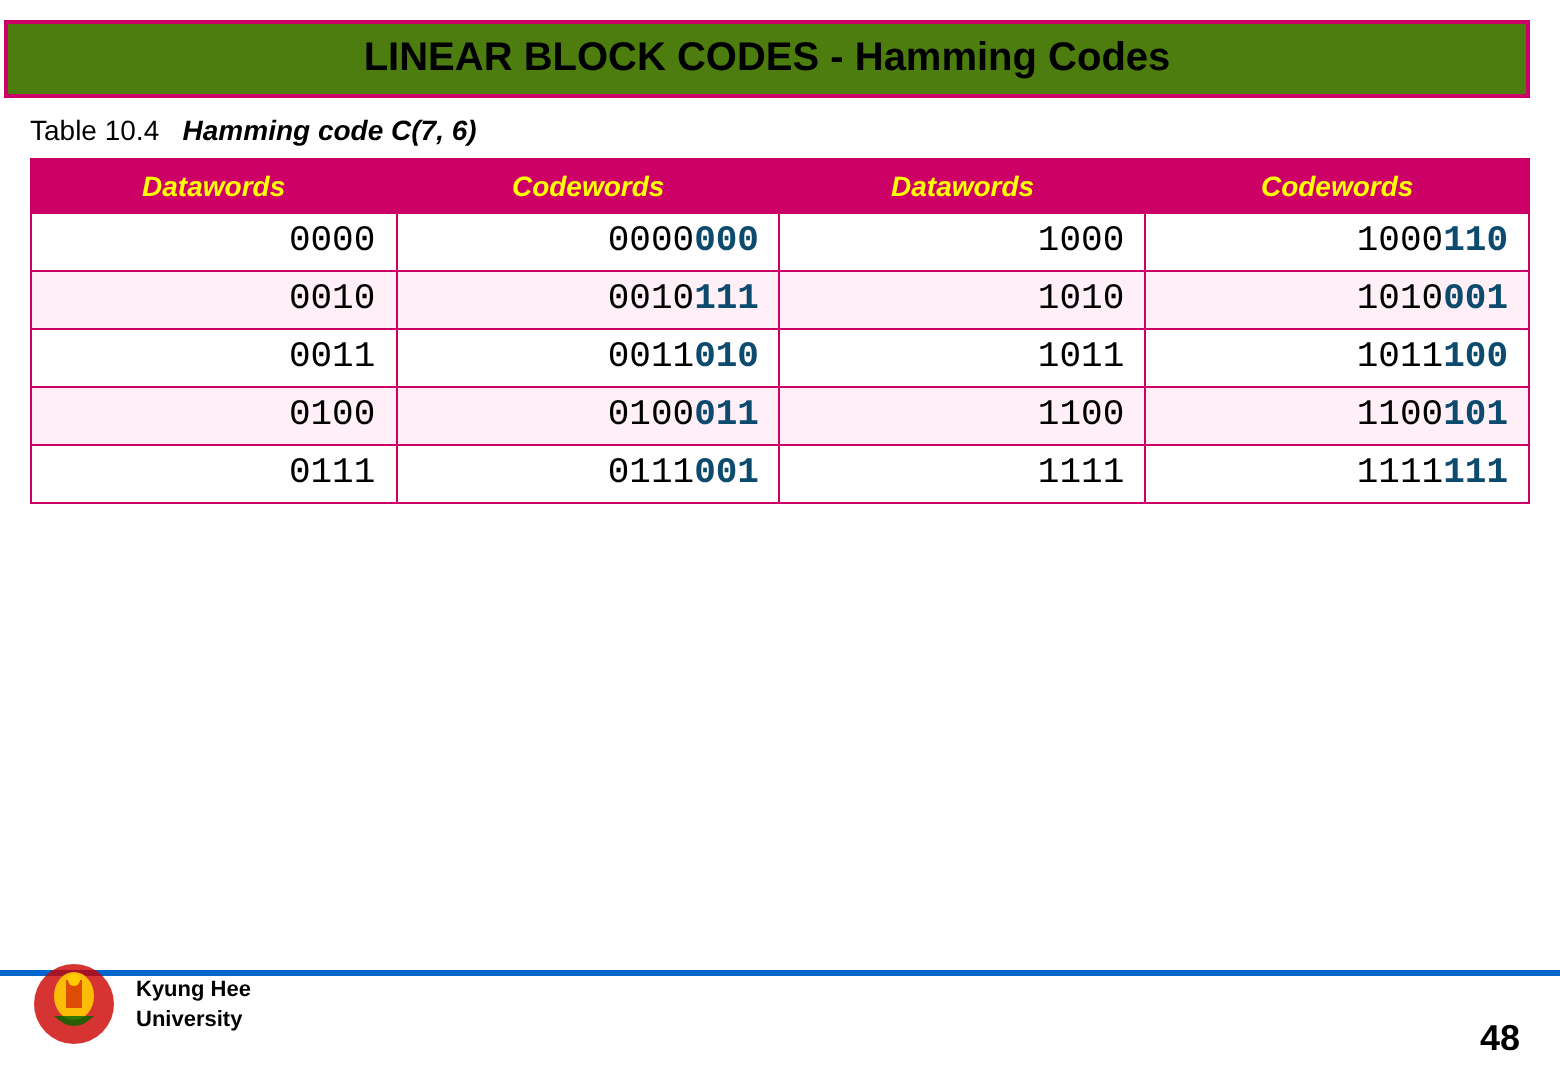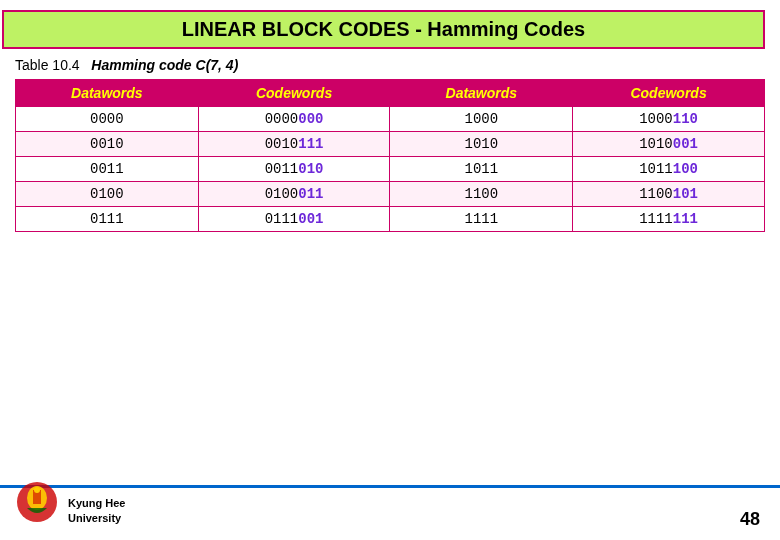--- a/index.html
+++ b/index.html
@@ -7,21 +7,21 @@
       width: 780px;
       height: 540px;
       background: #fff;
       font-family: Arial, sans-serif;
       overflow: hidden;
       position: relative;
     }
 
     
     .title-bar {
-      background: #bef264;
+      background: #4d7c0f;
       border: 2px solid #cc0066;
       margin: 10px 15px 8px 2px;
       padding: 6px 10px;
       text-align: center;
     }
     .title-bar h1 {
       font-size: 20px;
       font-weight: bold;
       color: #000;
       font-family: Arial, sans-serif;
@@ -49,47 +49,47 @@
       color: #ffff00;
       font-style: italic;
       font-weight: bold;
       font-size: 14px;
       padding: 5px 10px;
       text-align: center;
       border: 1px solid #cc0066;
     }
     .main-table td {
       border: 1px solid #cc0066;
-      text-align: center;
-      font-size: 14px;
+      text-align: right;
+      font-size: 18px;
       padding: 4px 10px;
       font-family: 'Courier New', monospace;
       color: #000;
     }
     .main-table tr:nth-child(odd) td {
       background: #fff;
     }
     .main-table tr:nth-child(even) td {
       background: #fff0f8;
     }
 
     
     .highlight {
-      color: #6d28d9;
+      color: #0c4a6e;
       font-weight: bold;
     }
 
     
     .footer {
       position: absolute;
       bottom: 0;
       left: 0;
       right: 0;
       display: flex;
-      align-items: flex-end;
+      align-items: center;
       padding: 15px 15px;
     }
     .footer-logo {
       width: 45px;
       height: 45px;
       margin-right: 8px;
     }
     .footer-text {
       font-size: 11px;
       font-weight: bold;
@@ -116,21 +116,21 @@
 </head>
 <body>
 
 <div class="title-bar">
   <h1>LINEAR BLOCK CODES - Hamming Codes</h1>
 </div>
 
 <div class="table-label">
   <span>Table 10.4</span>
   &nbsp;
-  <span class="italic-bold">Hamming code C(7, 4)</span>
+  <span class="italic-bold">Hamming code C(7, 6)</span>
 </div>
 
 <table class="main-table">
   <thead>
     <tr>
       <th>Datawords</th>
       <th><em>Codewords</em></th>
       <th>Datawords</th>
       <th><em>Codewords</em></th>
     </tr>

